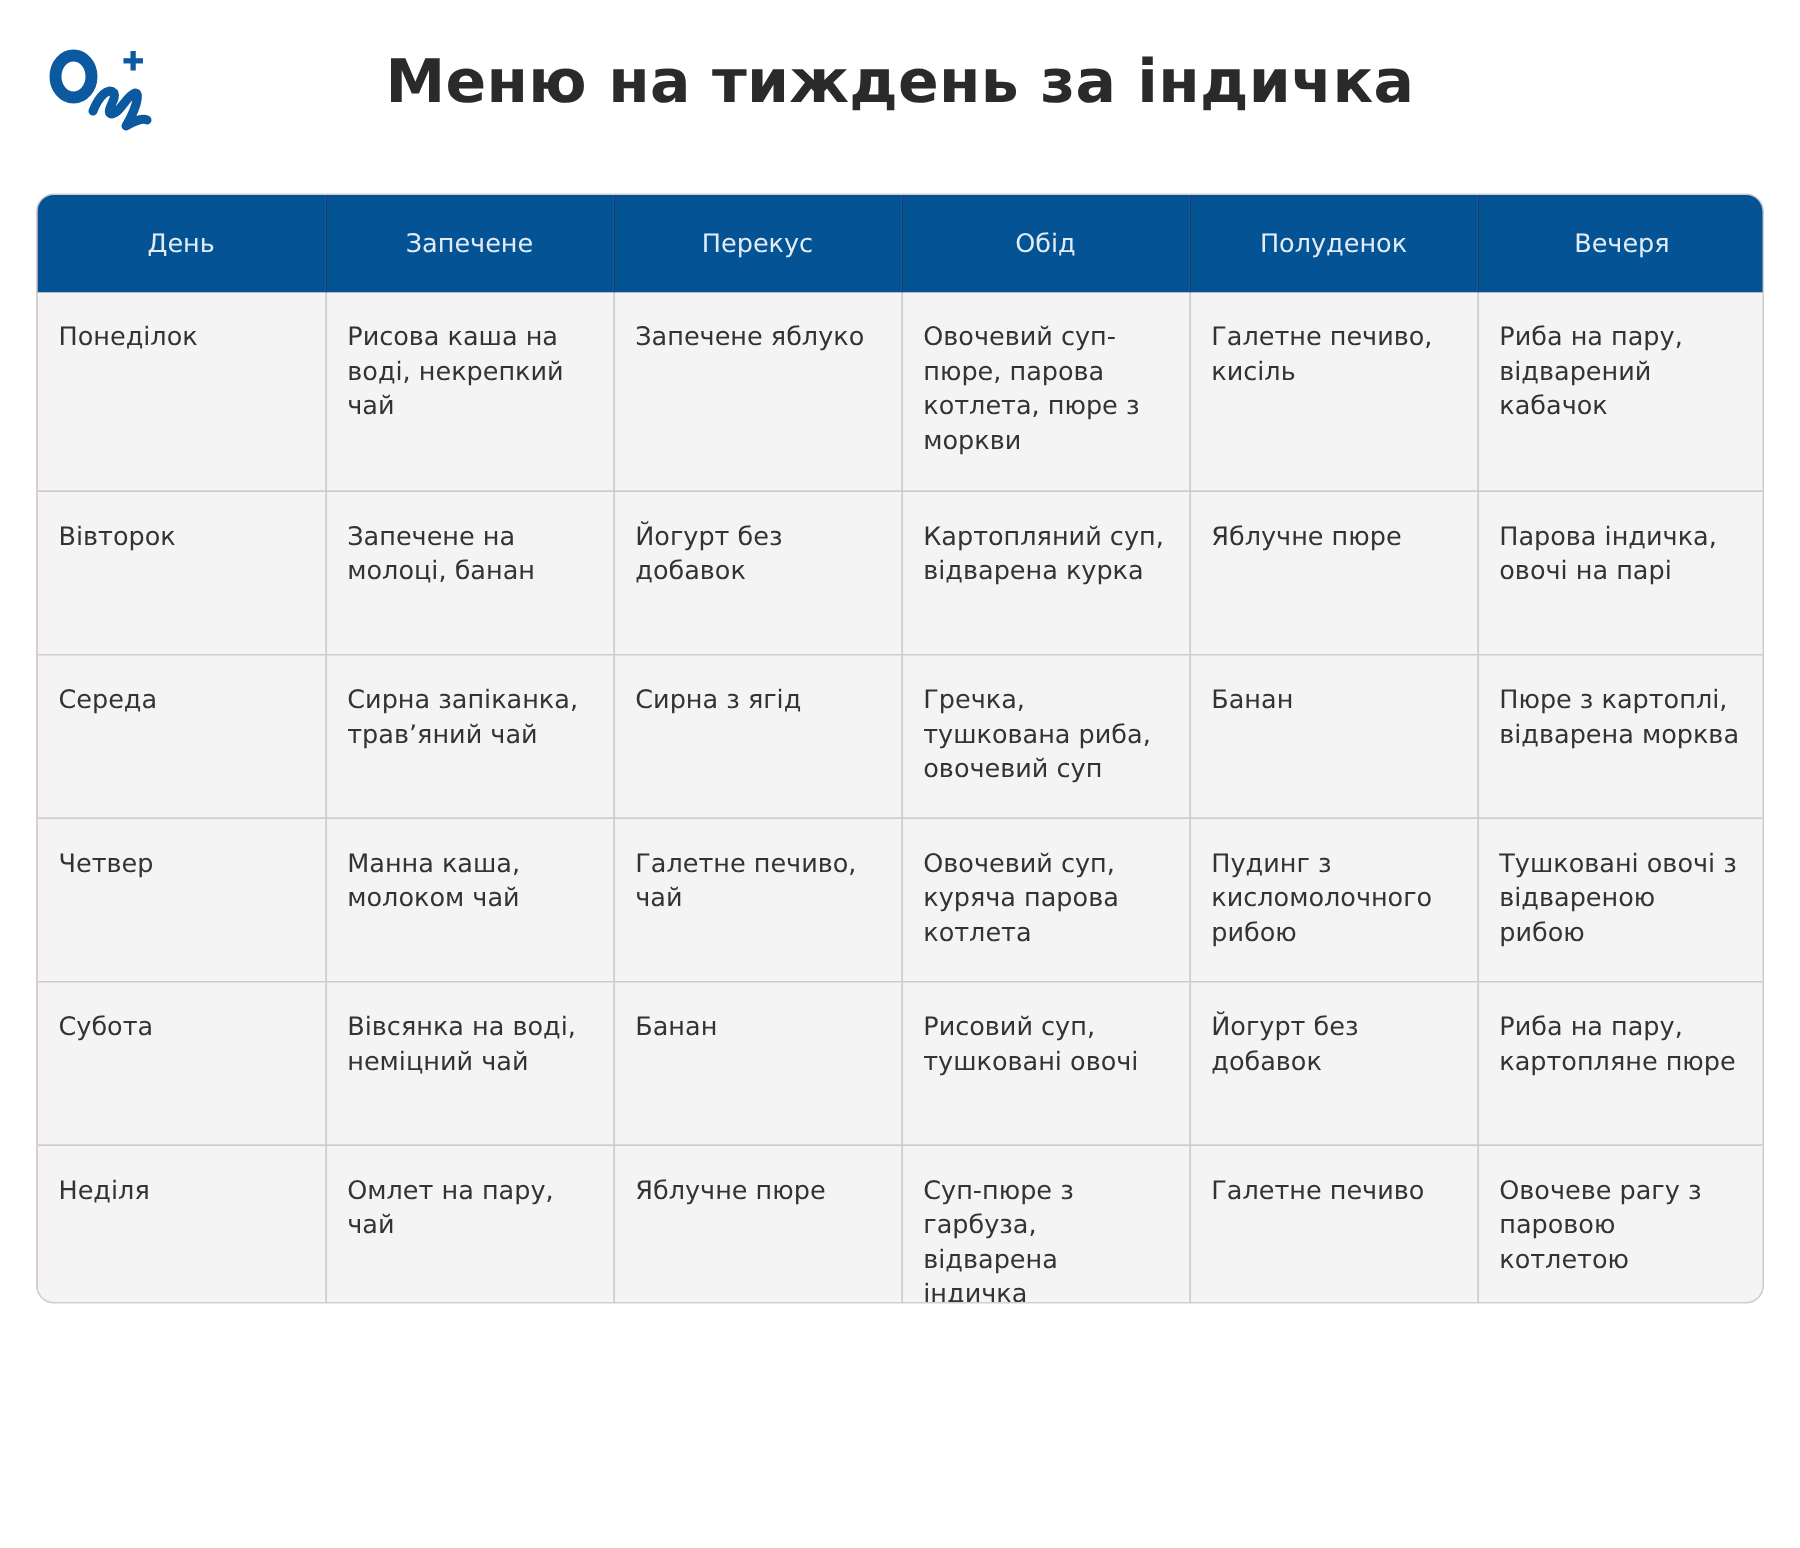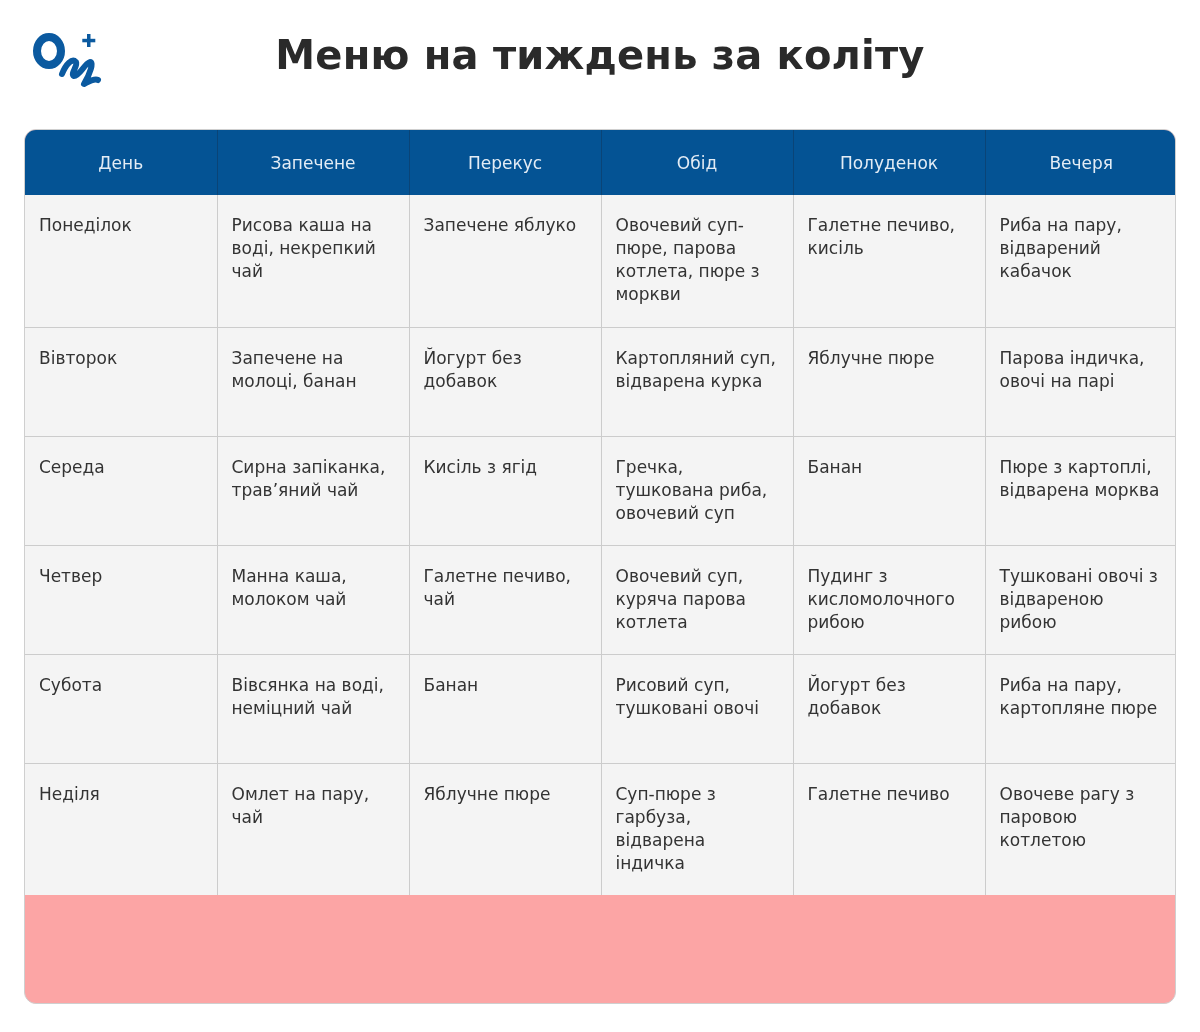--- a/index.html
+++ b/index.html
@@ -7,21 +7,21 @@
     body { font-family: "DejaVu Sans", "Liberation Sans", sans-serif; color: #2f2f2f; position: relative; }
 
     .logo { position: absolute; left: 32px; top: 30px; width: 72px; height: 64px; }
     .page-title {
       position: absolute; left: 0; right: 0; top: 32px;
       text-align: center; font-size: 40px; font-weight: bold; color: #2a2a2a;
       letter-spacing: 0.2px;
     }
 
     .table-wrap {
-      position: absolute; left: 24px; top: 129px; width: 1152px; height: 875px;
+      position: absolute; left: 24px; top: 129px; width: 1152px; height: 740px;
       border-radius: 12px; overflow: hidden;
       border: 1px solid #cfcfcf;
       background: #fca5a5;
     }
     table { width: 100%; border-collapse: collapse; table-layout: fixed; }
     col { width: 192px; }
     thead th {
       height: 65px; background: #045394; color: #e3ecf5;
       font-weight: normal; font-size: 17px; vertical-align: middle; text-align: center;
       border-right: 1px solid #0a4477;
@@ -45,21 +45,21 @@
 
 <div class="logo">
   <svg width="72" height="64" viewBox="0 0 72 64">
     <ellipse cx="17" cy="21" rx="12" ry="14" fill="none" stroke="#0b5aa0" stroke-width="8"></ellipse>
     <path d="M30 44 C 34 34, 40 28, 44 32 C 46 36, 38 44, 42 46 C 48 46, 52 34, 58 32 C 62 32, 58 44, 52 54 C 56 52, 62 48, 66 50" fill="none" stroke="#0b5aa0" stroke-width="6" stroke-linecap="round" stroke-linejoin="round"></path>
     <rect x="55" y="4" width="3.5" height="13" fill="#0b5aa0"></rect>
     <rect x="50.3" y="8.8" width="13" height="3.5" fill="#0b5aa0"></rect>
   </svg>
 </div>
 
-<h1 class="page-title">Меню на тиждень за коліту</h1>
+<h1 class="page-title">Меню на тиждень за індичка</h1>
 
 <div class="table-wrap">
   <table>
     <colgroup>
         <col>
         <col>
         <col>
         <col>
         <col>
         <col>
@@ -87,21 +87,21 @@
         <td>Вівторок</td>
         <td>Запечене на молоці, банан</td>
         <td>Йогурт без добавок</td>
         <td>Картопляний суп, відварена курка</td>
         <td>Яблучне пюре</td>
         <td>Парова індичка, овочі на парі</td>
       </tr>
       <tr class="rm">
         <td>Середа</td>
         <td>Сирна запіканка, трав’яний чай</td>
-        <td>Кисіль з ягід</td>
+        <td>Сирна з ягід</td>
         <td>Гречка, тушкована риба, овочевий суп</td>
         <td>Банан</td>
         <td>Пюре з картоплі, відварена морква</td>
       </tr>
       <tr class="rm">
         <td>Четвер</td>
         <td>Манна каша, молоком чай</td>
         <td>Галетне печиво, чай</td>
         <td>Овочевий суп, куряча парова котлета</td>
         <td>Пудинг з кисломолочного рибою</td>

